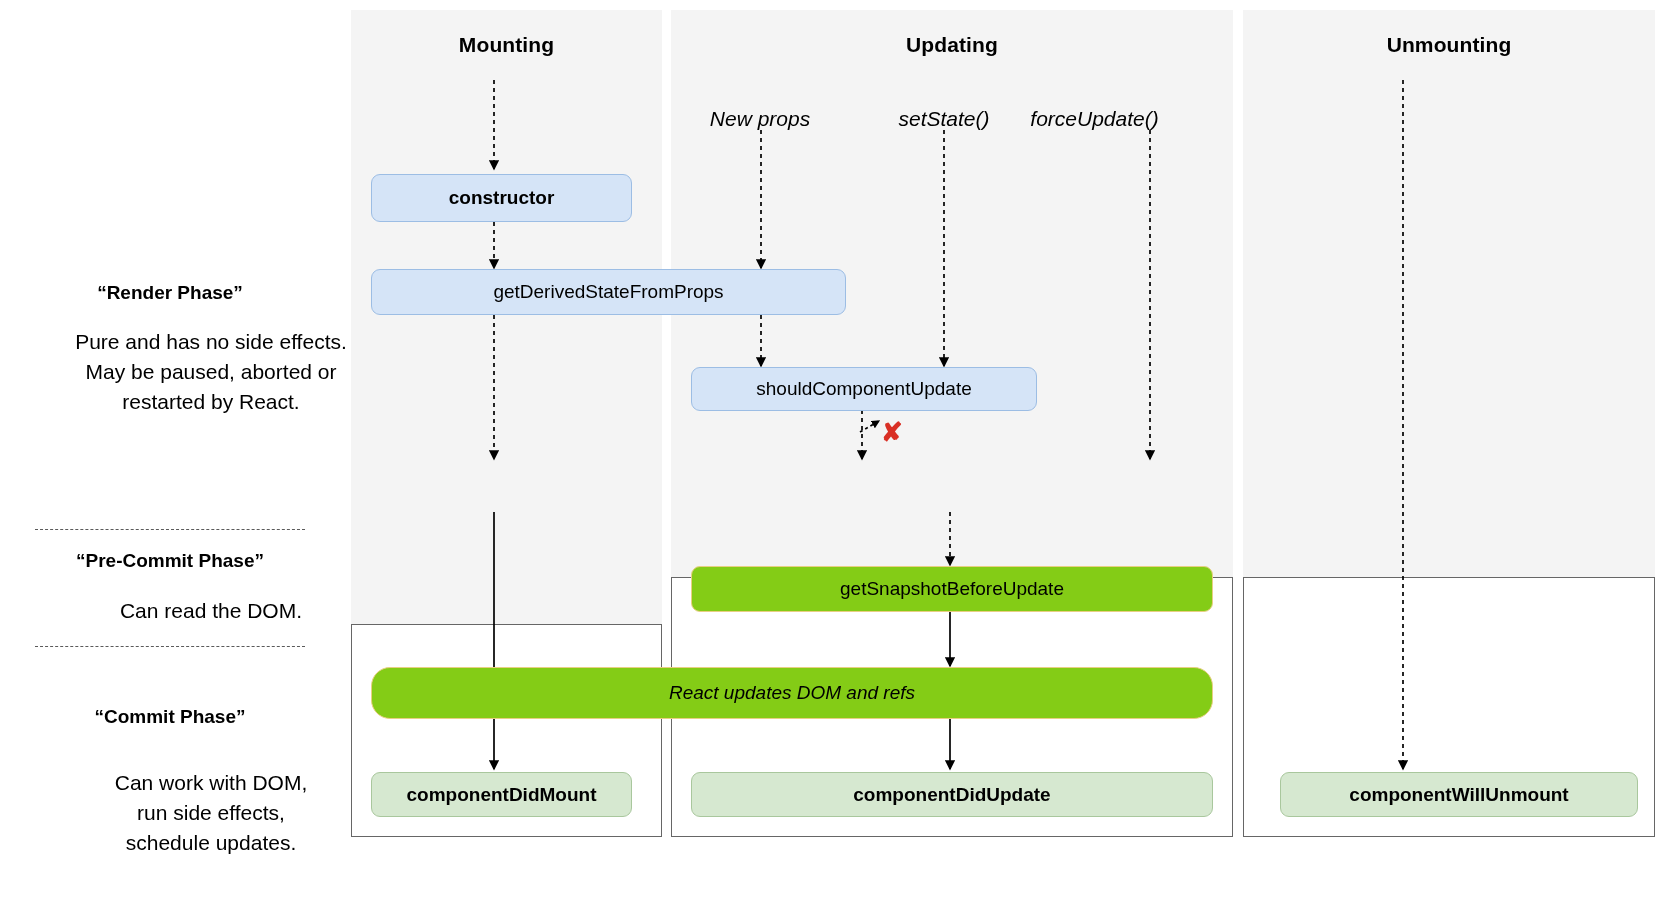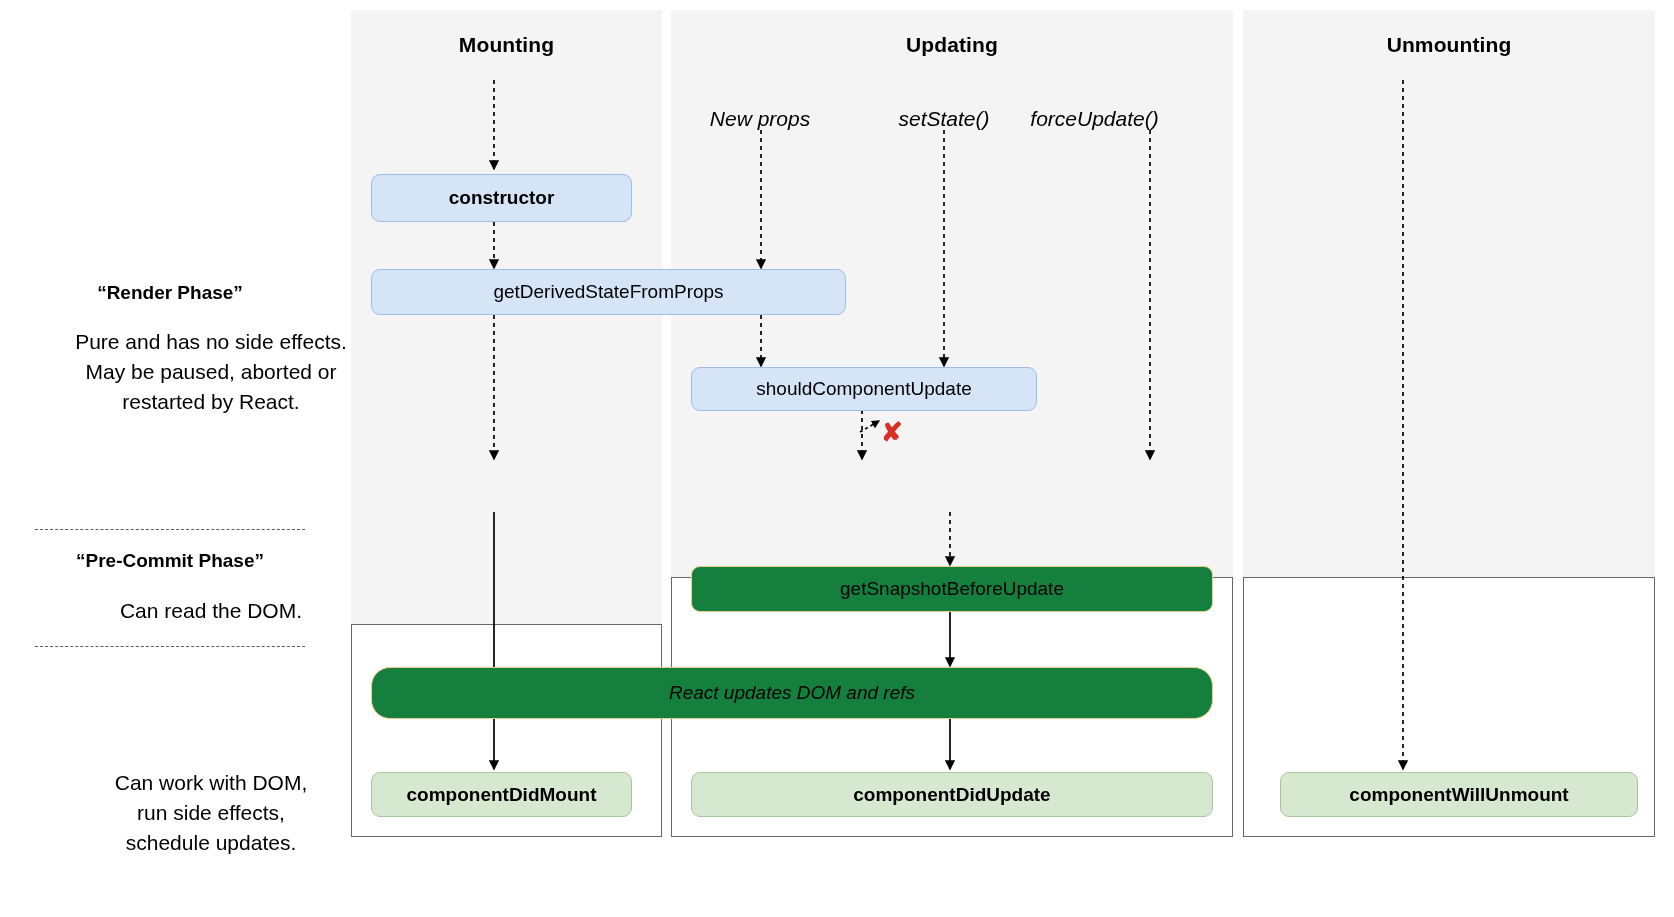--- a/index.html
+++ b/index.html
@@ -53,21 +53,21 @@
     font-size: 19px;
     line-height: 1.15;
     text-align: center;
     white-space: nowrap;
   }
   .lc-box.blue {
     background: #d5e4f7;
     border: 1px solid #9cbde4;
   }
   .lc-box.yellow {
-    background: #15803d;
+    background: #84cc16;
     border: 1px solid #e8cf83;
   }
   .lc-box.green {
     background: #d6e8d0;
     border: 1px solid #a9c79d;
   }
   .lc-box.bold  { font-weight: bold; }
   .lc-box.italic { font-style: italic; }
 
   
@@ -145,20 +145,21 @@
 May be paused, aborted or
 restarted by React.</div>
 
   <div class="legend-divider" style="left:35px; top:529px; width:270px;"></div>
 
   <div class="legend-title" style="left:0px; top:550px;">“Pre-Commit Phase”</div>
   <div class="legend-text" style="left:0px; top:596px; white-space:pre-line;">Can read the DOM.</div>
 
   <div class="legend-divider" style="left:35px; top:646px; width:270px;"></div>
 
+  <div class="legend-title" style="left:0px; top:706px;">“Commit Phase”</div>
   <div class="legend-text" style="left:0px; top:752px; white-space:pre-line;margin-top:16px;">Can work with DOM,
 run side effects,
 schedule updates.</div>
 
   <svg id="arrows" viewBox="0 0 1674 917" xmlns="http://www.w3.org/2000/svg">
     <defs>
       <marker id="ah" viewBox="0 0 10 10" refX="8.5" refY="5" markerWidth="6" markerHeight="6" orient="auto-start-reverse">
         <path d="M 0 0 L 10 5 L 0 10 z" fill="#000000"></path>
       </marker>
       <marker id="ah-sm" viewBox="0 0 10 10" refX="8.5" refY="5" markerWidth="5" markerHeight="5" orient="auto-start-reverse">

